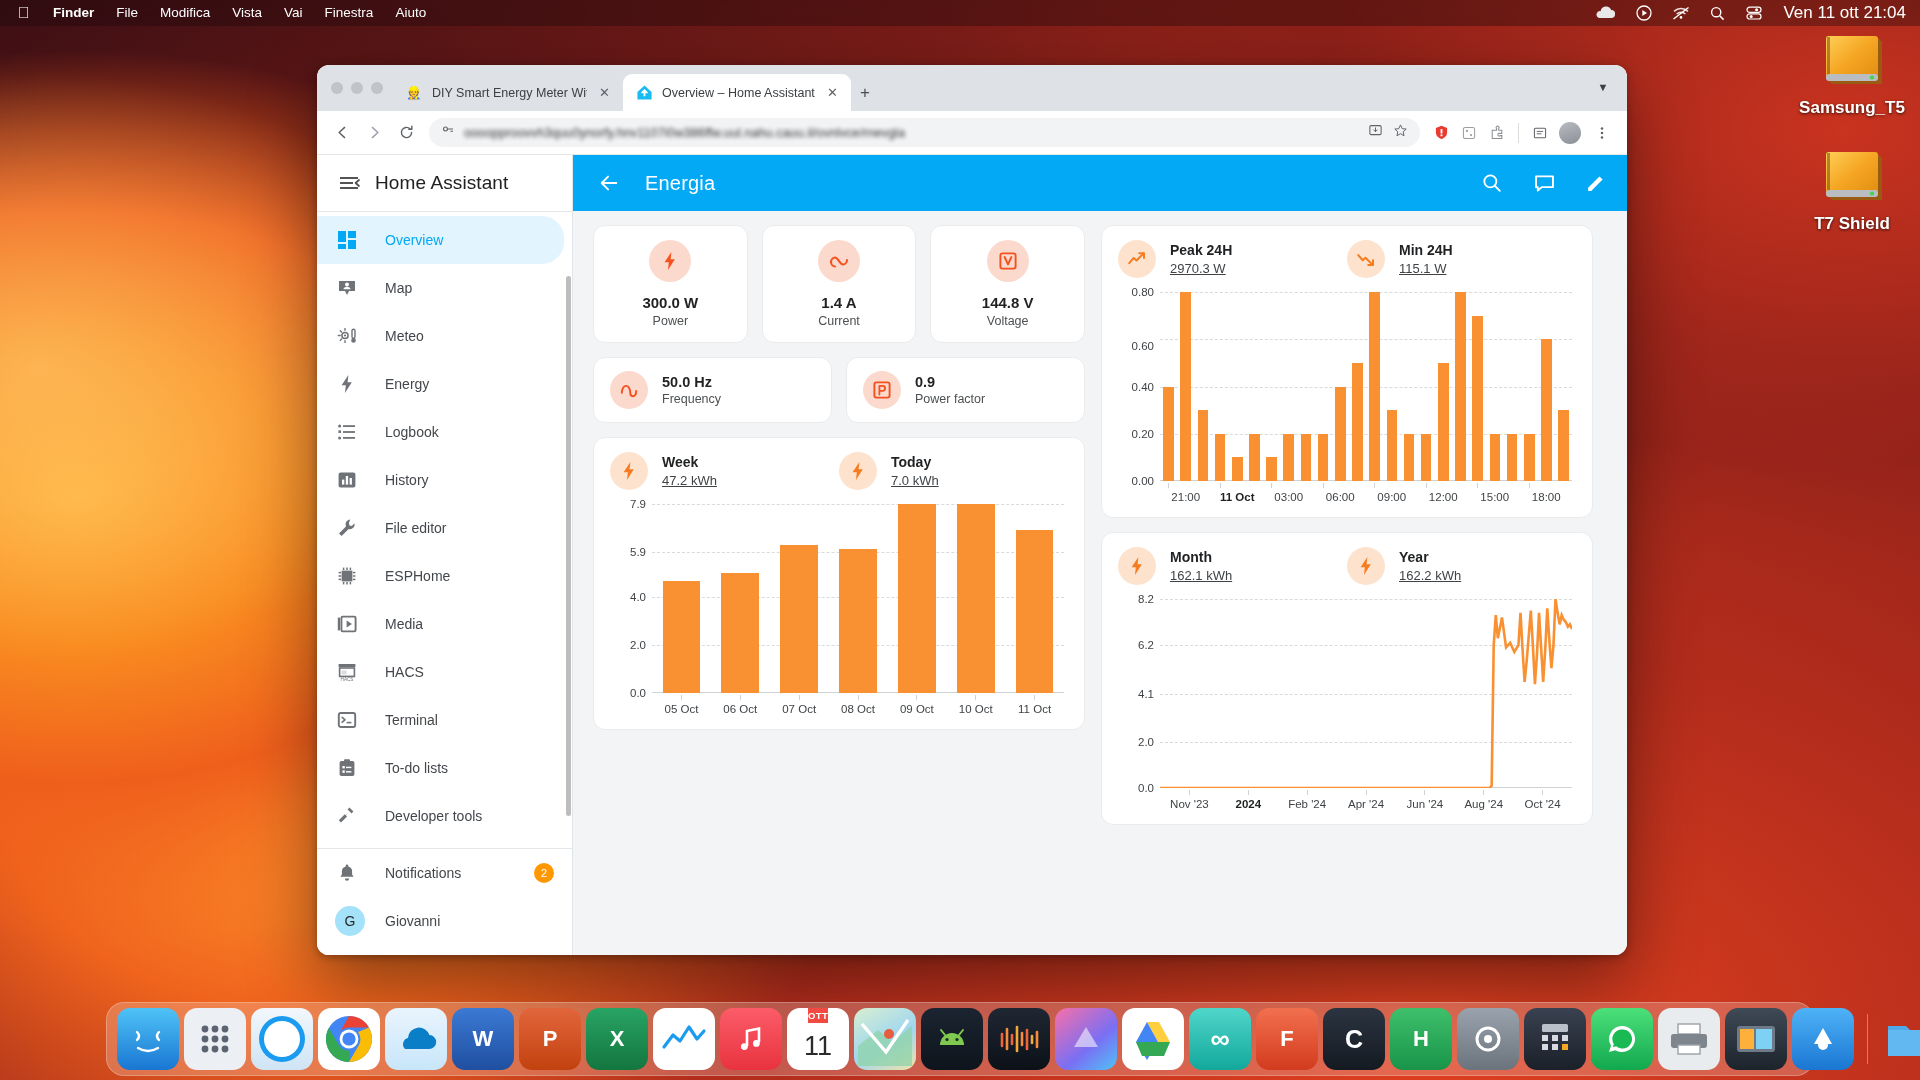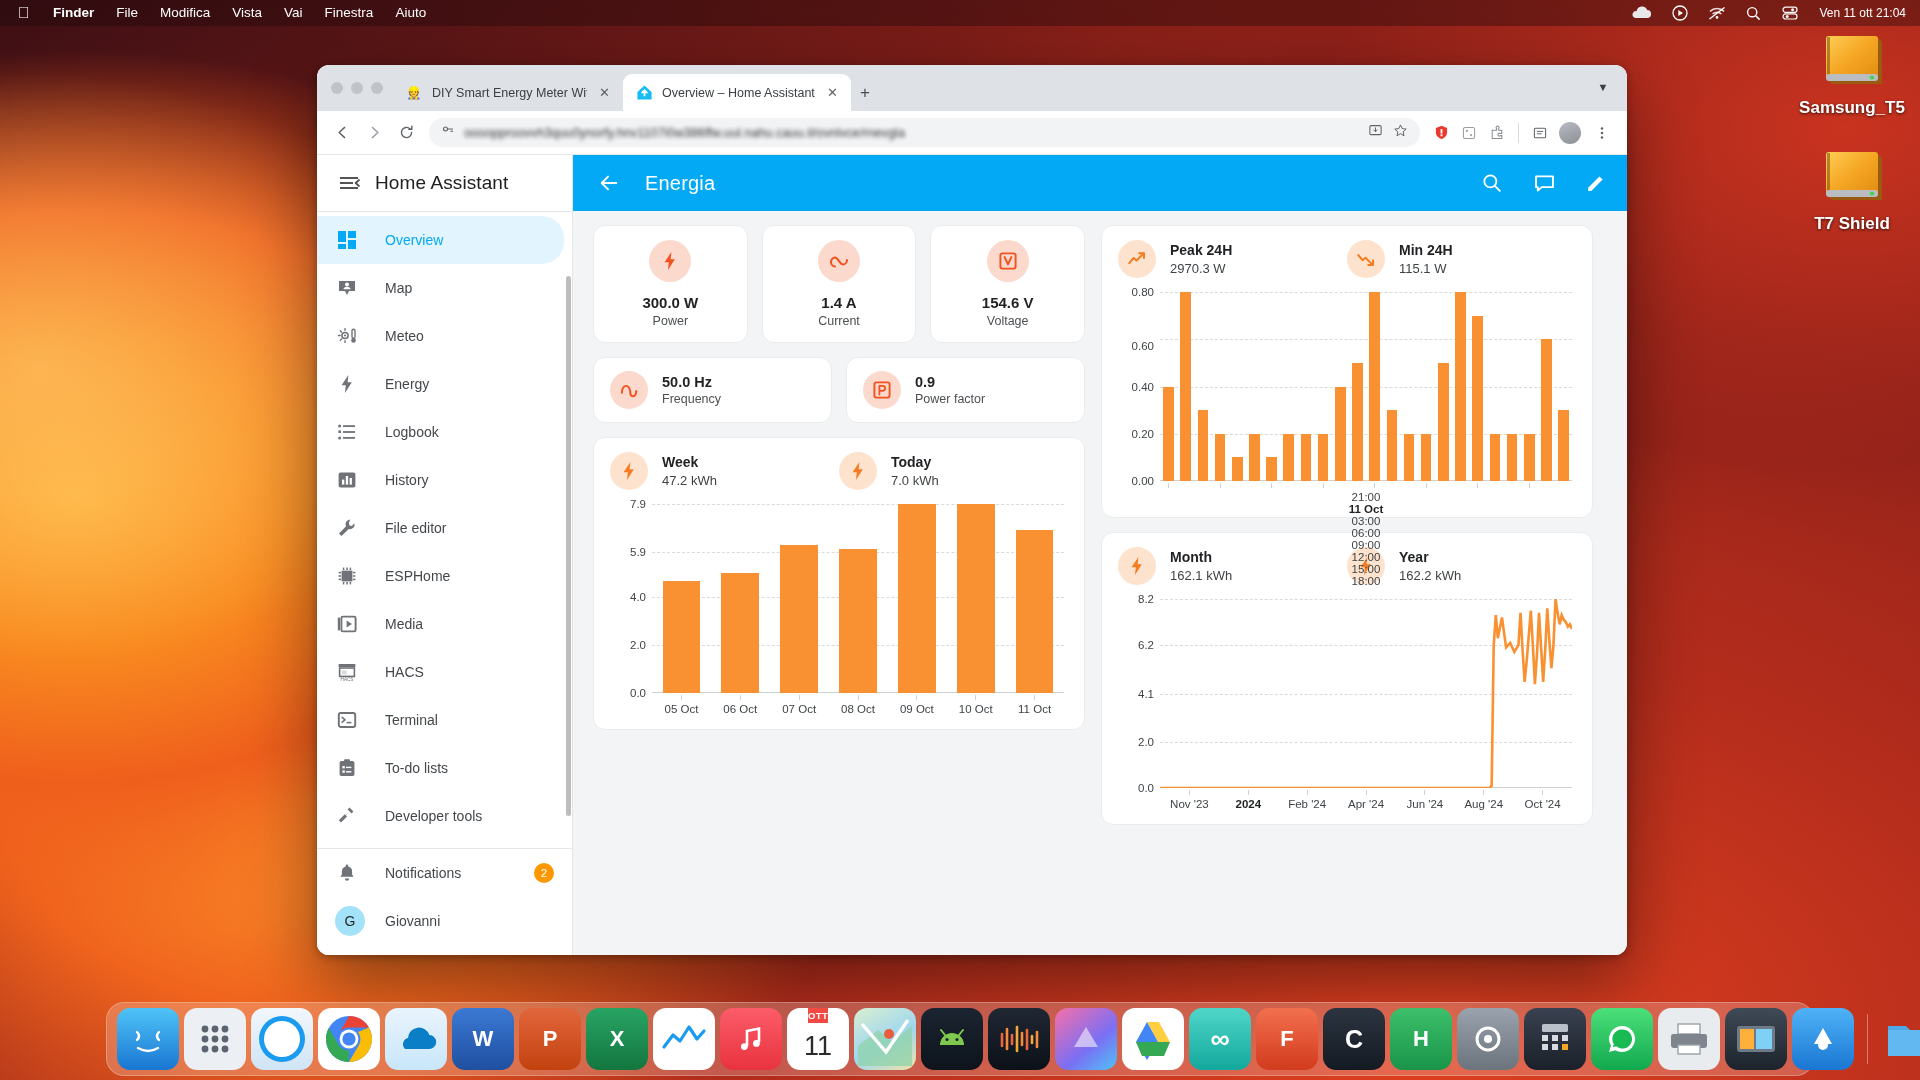--- a/index.html
+++ b/index.html
@@ -32,21 +32,21 @@
     backdrop-filter: blur(12px);
     display: flex; align-items: center;
     color: #fff; font-size: 13.5px; z-index: 60;
   }
   #menubar .left { display: flex; align-items: center; gap: 0; padding-left: 12px; }
   #menubar .mi { padding: 0 11px; line-height: 26px; white-space: nowrap; }
   #menubar .mi.bold { font-weight: 700; }
   #menubar .apple { padding: 0 12px 0 6px; font-size: 16px; line-height: 24px; }
   #menubar .right { margin-left: auto; display: flex; align-items: center; gap: 0; padding-right: 14px; }
   #menubar .ti { padding: 0 10px; display: flex; align-items: center; height: 26px; }
-  #menubar .clock { padding-left: 10px; font-size: 12px; white-space: nowrap; }
+  #menubar .clock { padding-left: 10px; font-size: 17px; white-space: nowrap; }
 
   
   .drive { position: absolute; width: 116px; text-align: center; z-index: 10; }
   .drive .glyph { width: 116px; height: 64px; display: flex; justify-content: center; }
   .drive .label {
     color: #fff; font-size: 17px; margin-top: 4px; font-weight: 600;
     text-shadow: 0 1px 3px rgba(0,0,0,0.75);
   }
   #drive1 { left: 1794px; top: 30px; }
   #drive2 { left: 1794px; top: 146px; }
@@ -177,21 +177,21 @@
   .hcircle.light { background: #fde3ce; color: #f57c20; }
   .htexts { display: flex; flex-direction: column; }
   .hval { font-size: 14.5px; font-weight: 700; color: #1f2123; }
   .hsub { font-size: 12.5px; color: #4c5053; margin-top: 2px; }
 
   
   .chartcard { padding: 14px 16px 10px; }
   .chartheader { display: flex; }
   .chartheader .hc { flex: 1; display: flex; align-items: center; gap: 14px; }
   .chartheader .stitle { font-size: 14px; font-weight: 700; color: #1f2123; }
-  .chartheader .sval { font-size: 13px; color: #3f4346; margin-top: 3px; }
+  .chartheader .sval { font-size: 13px; color: #3f4346; margin-top: 3px; text-decoration: underline; }
 
   .plot { position: relative; margin-top: 14px; }
   .plot .ylabels { position: absolute; left: 0; top: 0; width: 36px; height: 100%; }
   .plot .ylabels span {
     position: absolute; right: 0; transform: translateY(-50%);
     font-size: 11.5px; color: #3f4346; white-space: nowrap;
   }
   .plot .area { position: absolute; left: 42px; right: 4px; top: 0; bottom: 0; }
   .plot .grid { position: absolute; left: 0; right: 0; border-top: 1px dashed #d8dadc; }
   .plot .axis { position: absolute; left: 0; right: 0; bottom: 0; border-top: 1px solid #cfd2d4; }
@@ -693,21 +693,21 @@
               <div class="gval">1.4 A</div>
               <div class="glabel">Current</div>
             </div>
             <div class="card gcard">
               <div class="gcircle">
                 <svg width="20" height="20" viewBox="0 0 20 20">
                     <rect x="2.4" y="2.4" width="15.2" height="15.2" rx="2" fill="none" stroke="currentColor" stroke-width="1.9"></rect>
                     <path d="M6.6 6 L10 13.4 L13.4 6" fill="none" stroke="currentColor" stroke-width="1.9" stroke-linecap="round" stroke-linejoin="round"></path>
                   </svg>
               </div>
-              <div class="gval">154.6 V</div>
+              <div class="gval">144.8 V</div>
               <div class="glabel">Voltage</div>
             </div>
           </div>
 
           <div class="glance2">
             <div class="card hcard">
               <div class="hcircle">
                 <svg width="21" height="21" viewBox="0 0 22 22">
                     <path d="M3 13.4c0-4.6 2.2-7.2 4.4-7.2s4.4 2.6 4.4 7.2c0 2.4 1.2 3.6 2.6 3.6 2 0 3.6-2 3.6-5.4" fill="none" stroke="currentColor" stroke-width="2" stroke-linecap="round"></path>
                   </svg>
@@ -983,21 +983,21 @@
                     <i></i>
                   </div>
                   <div class="tk"></div>
                   <div class="tk"></div>
                   <div class="tk">
                     <i></i>
                   </div>
                   <div class="tk"></div>
                   <div class="tk"></div>
                 </div>
-                <div class="xlabels" style="top: 199px; flex-direction: column;">
+                <div class="xlabels" style="top: 199px;">
                   <div class="xs">21:00</div>
                   <div class="xs bold">11 Oct</div>
                   <div class="xs">03:00</div>
                   <div class="xs">06:00</div>
                   <div class="xs">09:00</div>
                   <div class="xs">12:00</div>
                   <div class="xs">15:00</div>
                   <div class="xs">18:00</div>
                 </div>
               </div>

